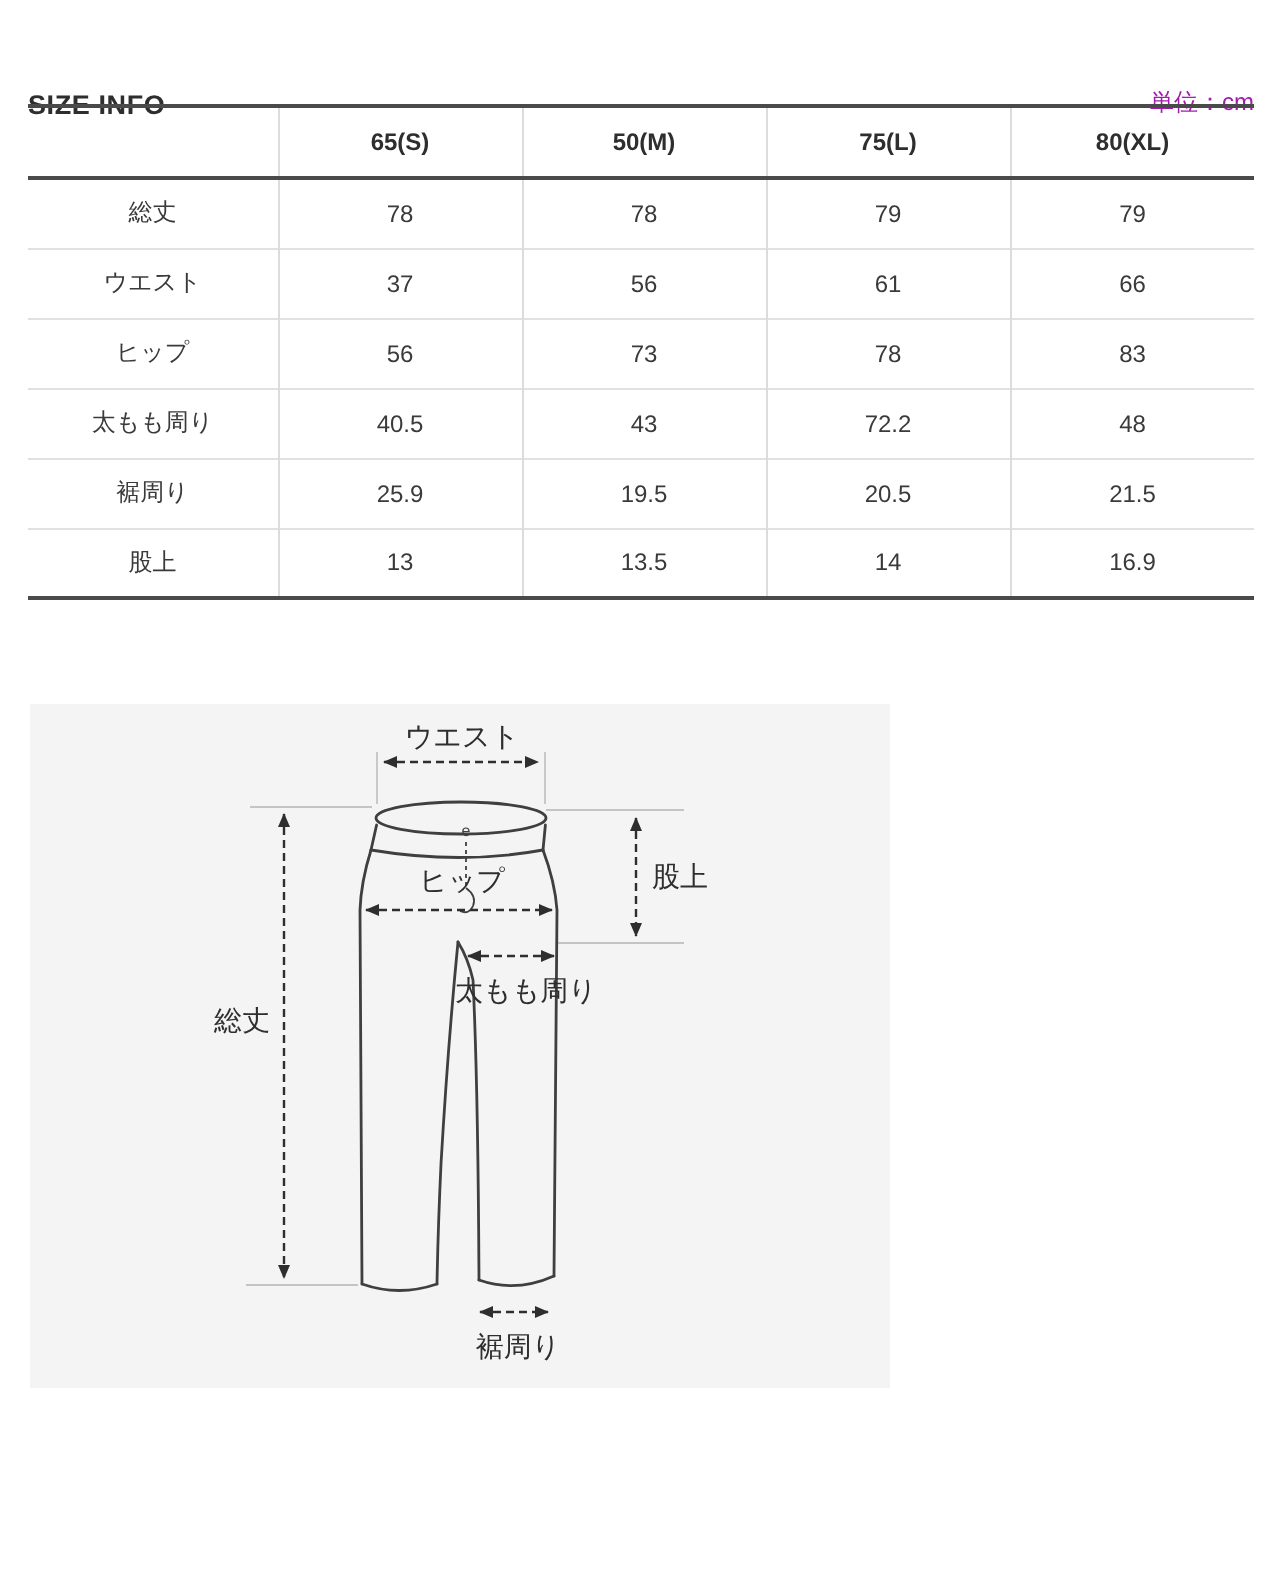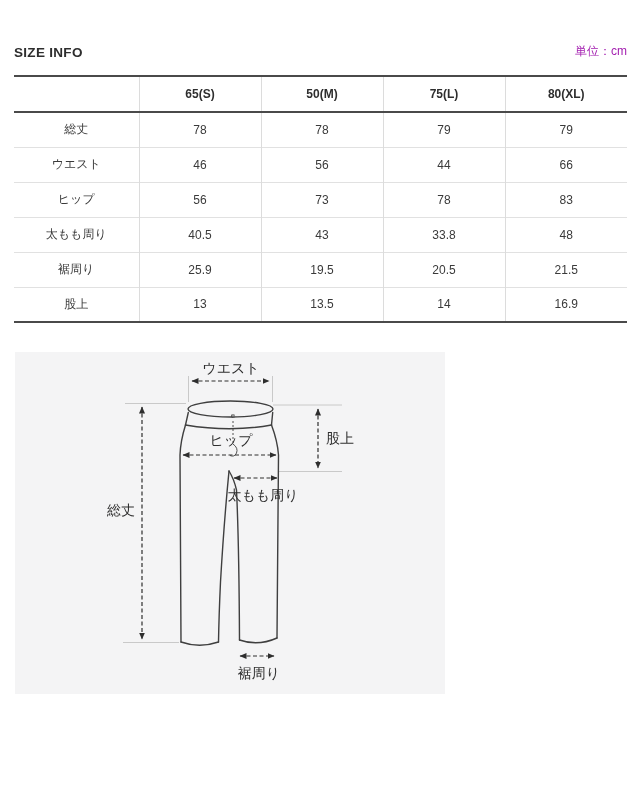--- a/index.html
+++ b/index.html
@@ -27,21 +27,21 @@
     letter-spacing: 0.3px;
     color: #2e2e2e;
   }
   .unit-label {
     font-size: 12px;
     color: #a21caf;
   }
   
   .size-table-wrap {
     position: absolute;
-    top: 75px; left: 14px;
+    top: 52px; left: 14px;
   }
   table.size-table {
     border-collapse: collapse;
     table-layout: fixed;
     width: 613px;
     border-top: 2px solid #4a4a4a;
     border-bottom: 2px solid #4a4a4a;
     font-size: 12px;
     color: #3a3a3a;
   }
@@ -115,37 +115,37 @@
       <tbody>
         <tr>
           <td>総丈</td>
           <td>78</td>
           <td>78</td>
           <td>79</td>
           <td>79</td>
         </tr>
         <tr>
           <td>ウエスト</td>
-          <td>46</td>
+          <td>37</td>
           <td>56</td>
-          <td>44</td>
+          <td>61</td>
           <td>66</td>
         </tr>
         <tr>
           <td>ヒップ</td>
           <td>56</td>
           <td>73</td>
           <td>78</td>
           <td>83</td>
         </tr>
         <tr>
           <td>太もも周り</td>
           <td>40.5</td>
           <td>43</td>
-          <td>33.8</td>
+          <td>72.2</td>
           <td>48</td>
         </tr>
         <tr>
           <td>裾周り</td>
           <td>25.9</td>
           <td>19.5</td>
           <td>20.5</td>
           <td>21.5</td>
         </tr>
         <tr>

